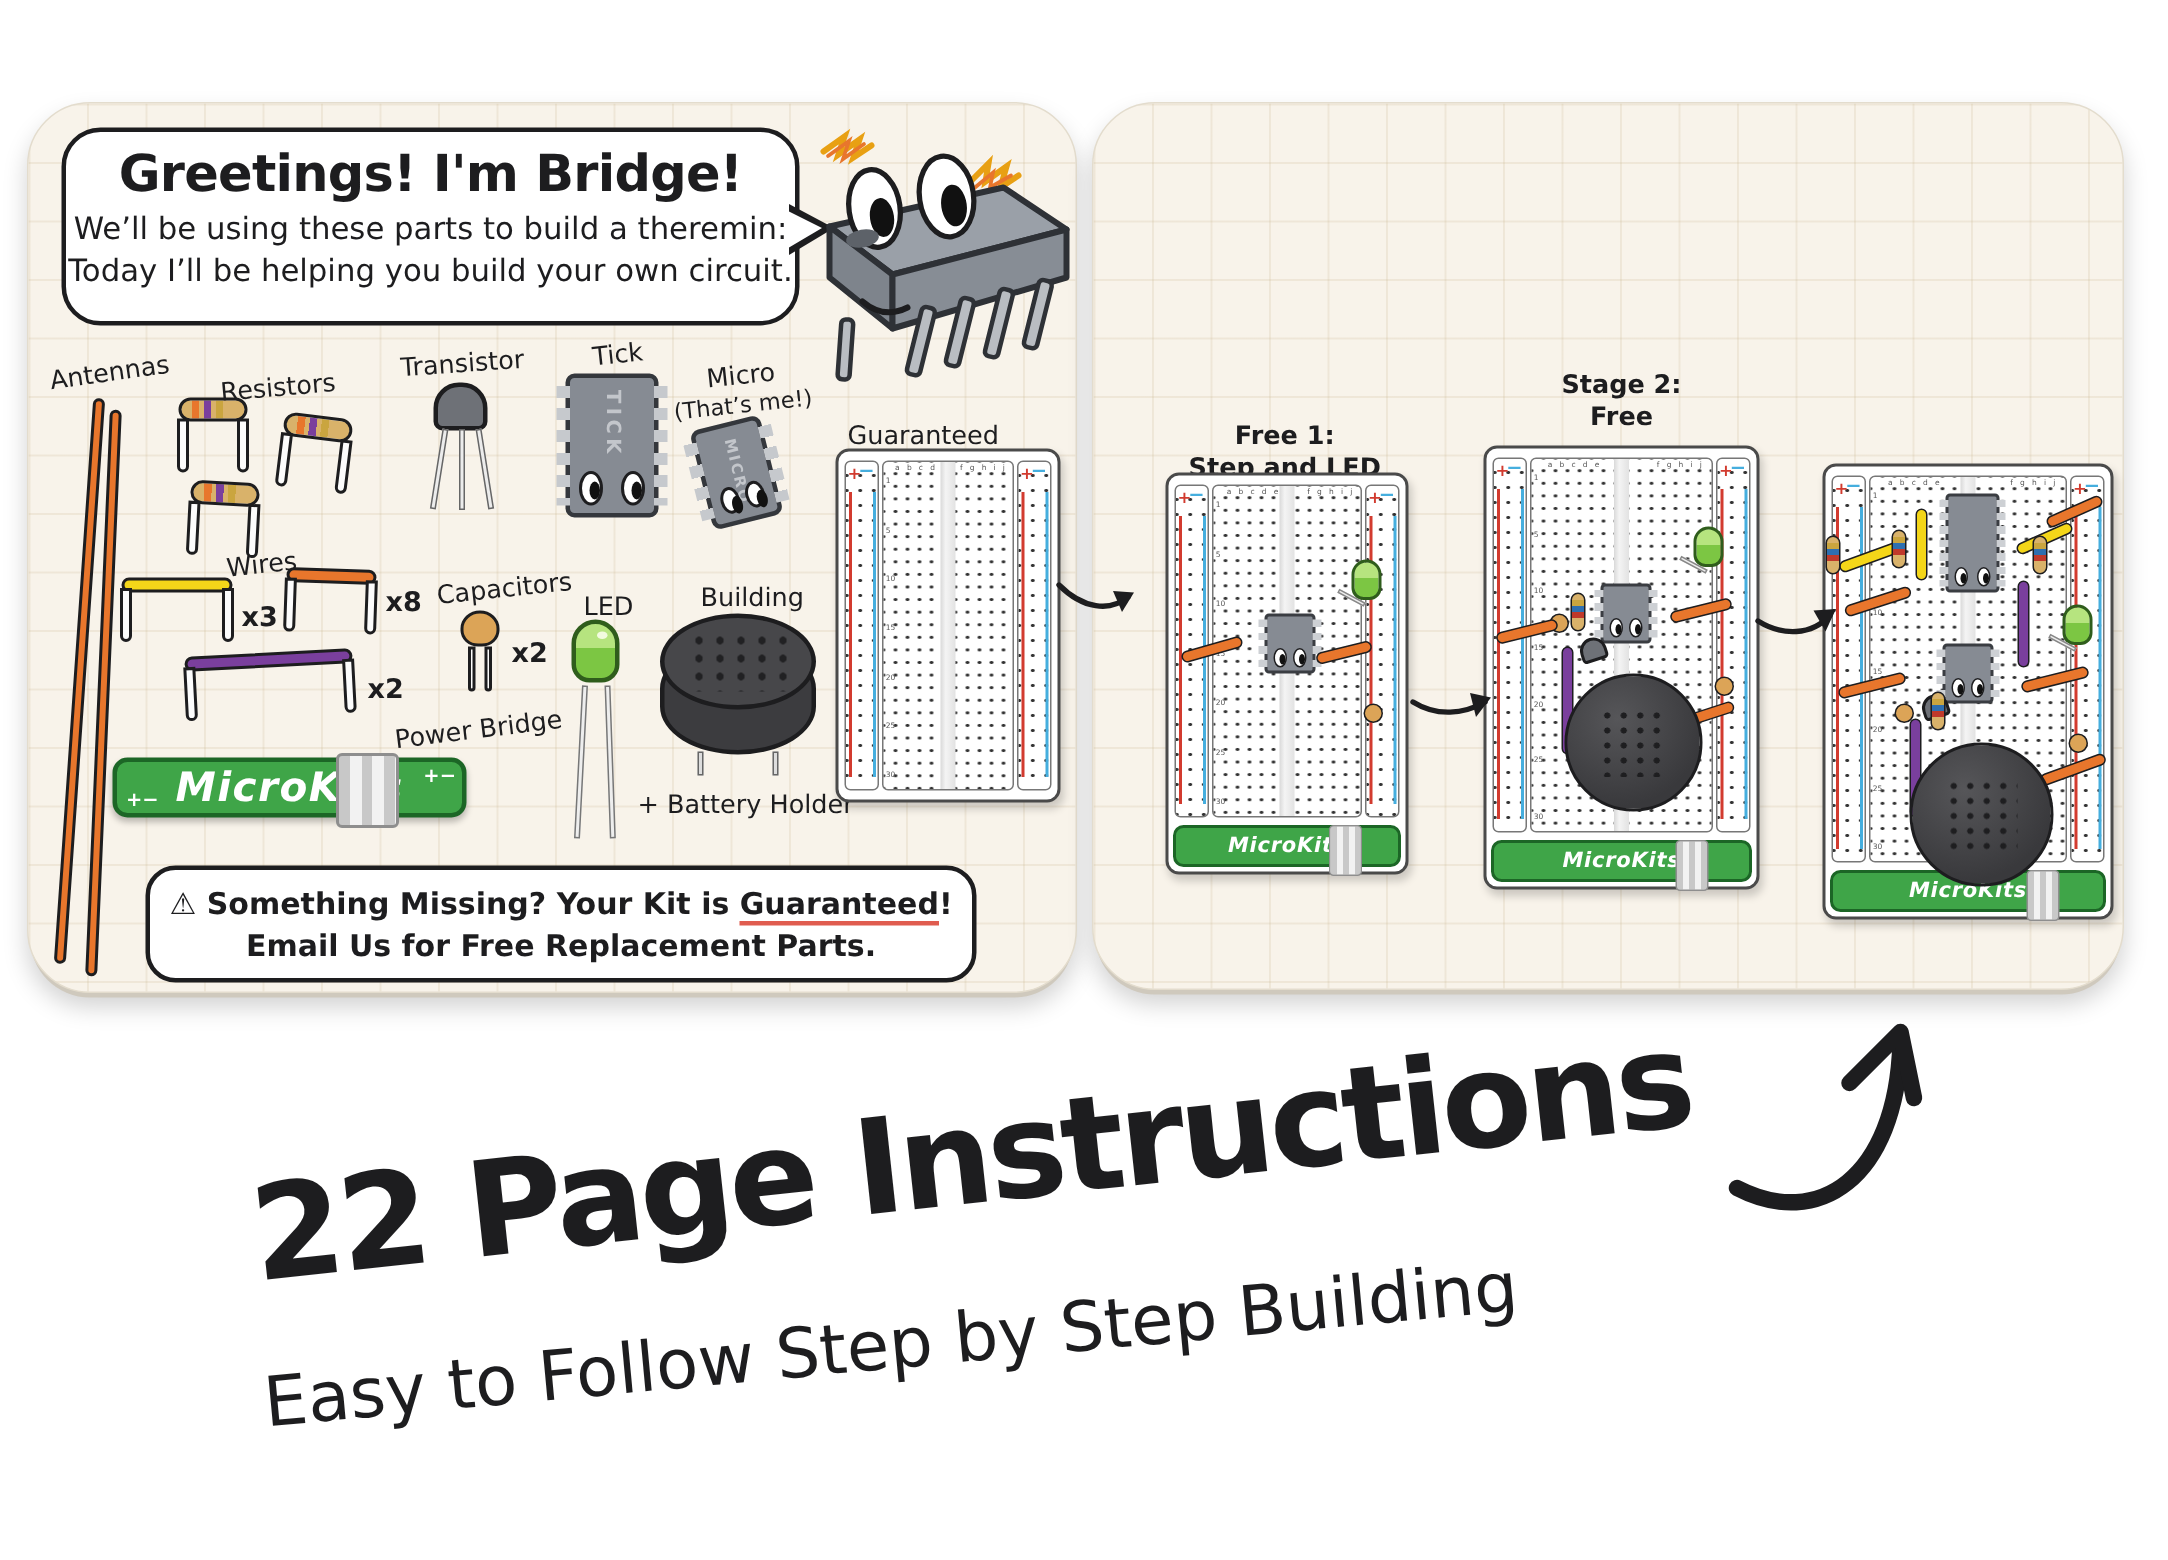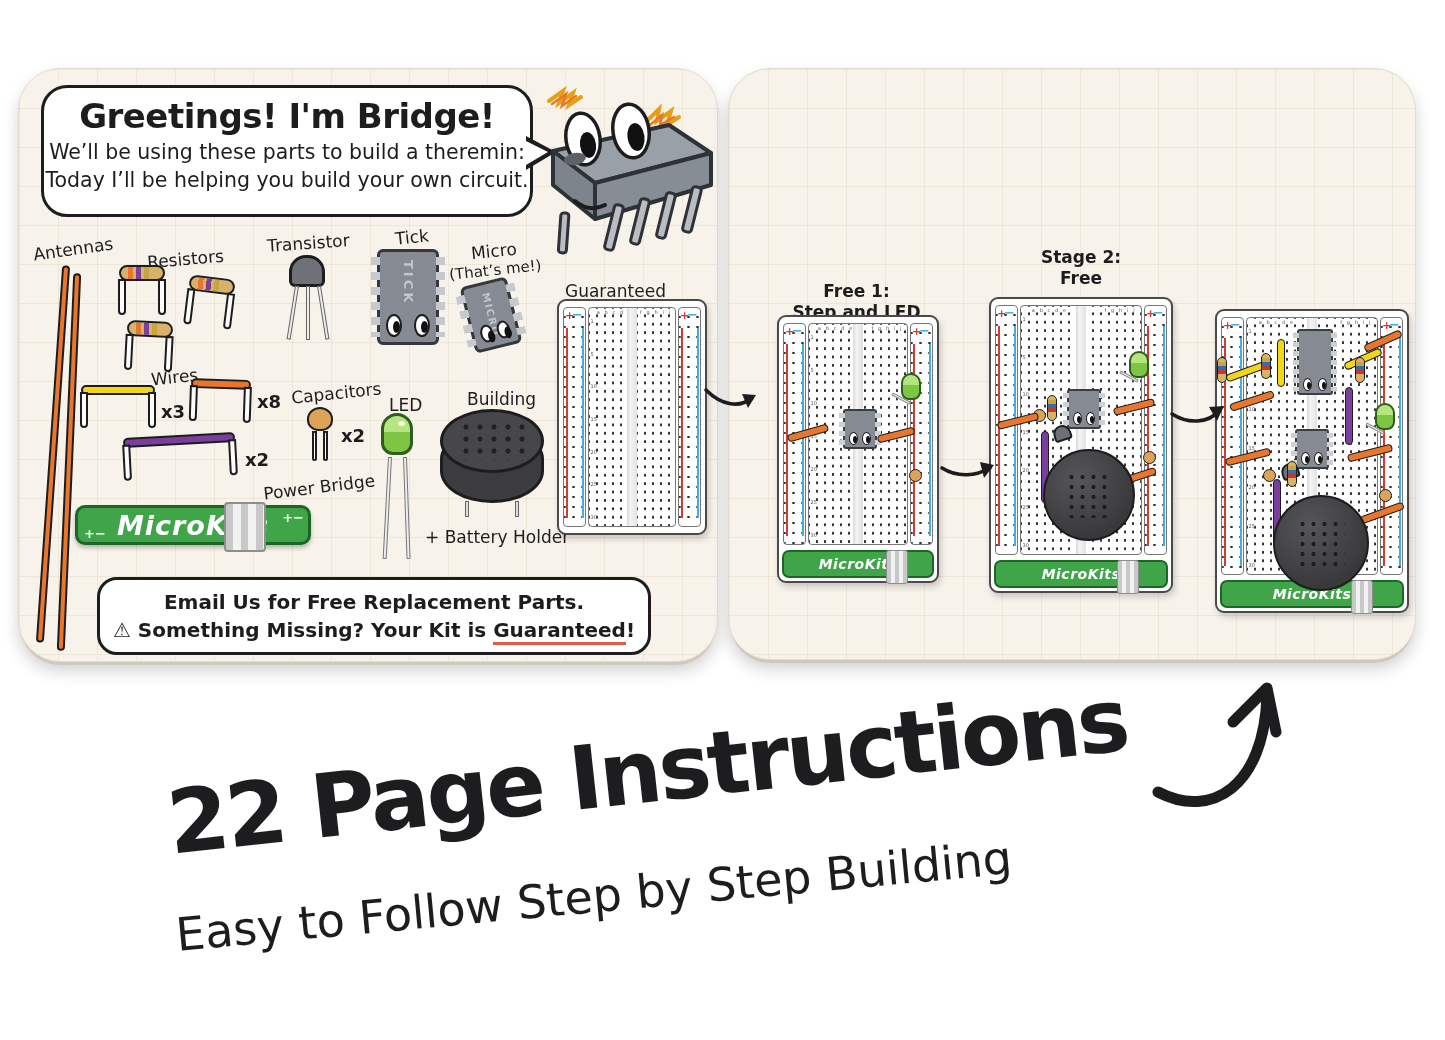--- a/index.html
+++ b/index.html
@@ -322,22 +322,22 @@
       </div>
 
     <div class="bridge">
       <span class="pm l"><span>+</span><span>−</span></span>
       <span class="logo">MicroKits</span>
       <span class="pm r"><span>+</span><span>−</span></span>
       <span class="tab"></span>
     </div>
 
     <div class="warnbox">
+      <p><span>⚠</span><span> Something Missing? Your Kit is </span><span class="u">Guaranteed</span><span>!</span></p>
       <p>Email Us for Free Replacement Parts.</p>
-      <p><span>⚠</span><span> Something Missing? Your Kit is </span><span class="u">Guaranteed</span><span>!</span></p>
     </div>
   </section>
 
   <section class="page page-right">
 
 
     <div class="stage-lbl" style="left:40px;top:212px;width:175px">
       <div>Free 1:</div>
       <div>Step and LED</div>
     </div>

